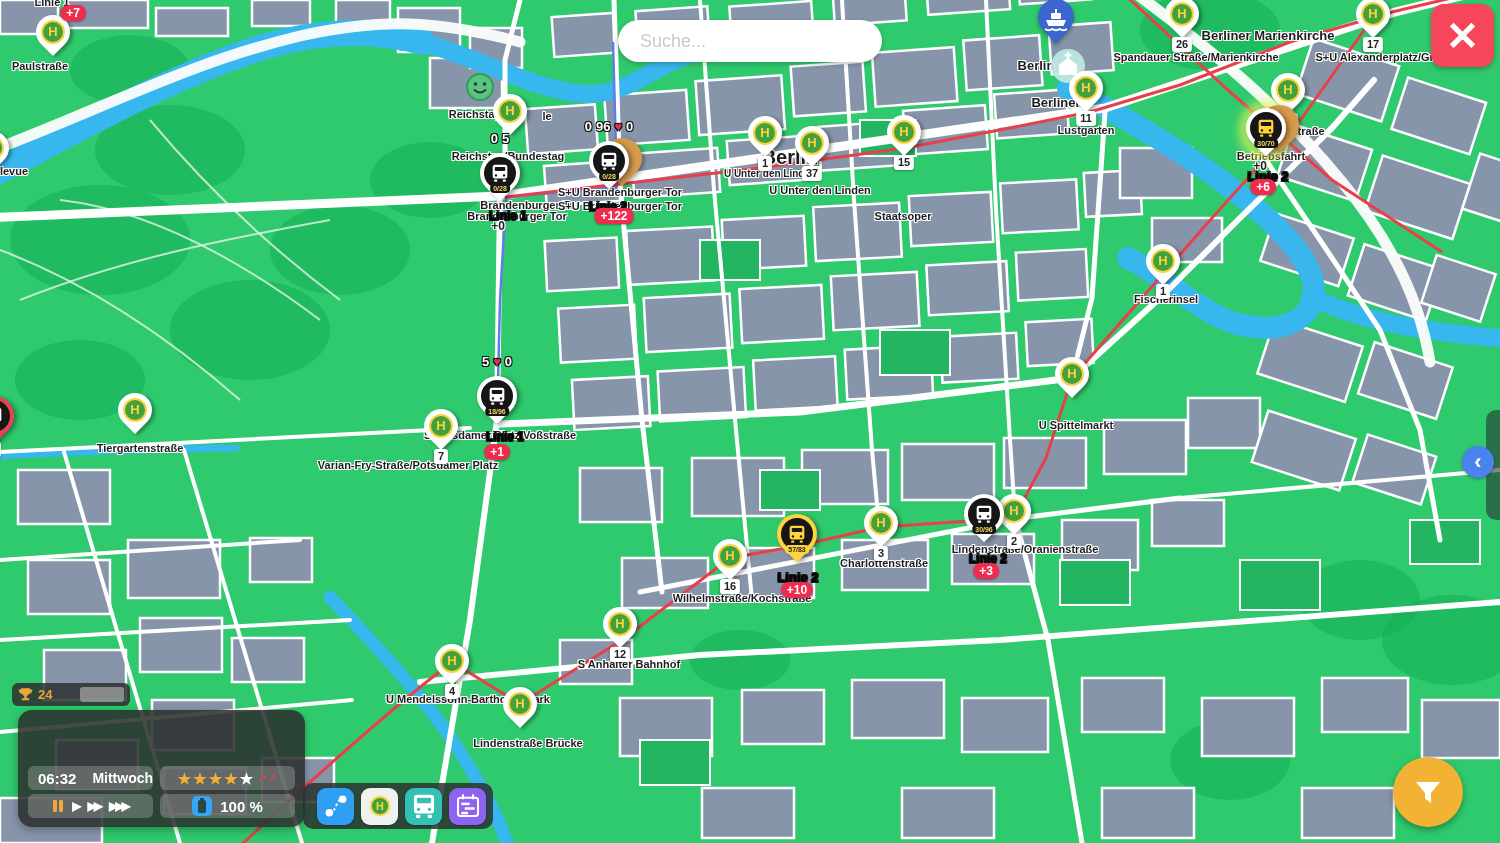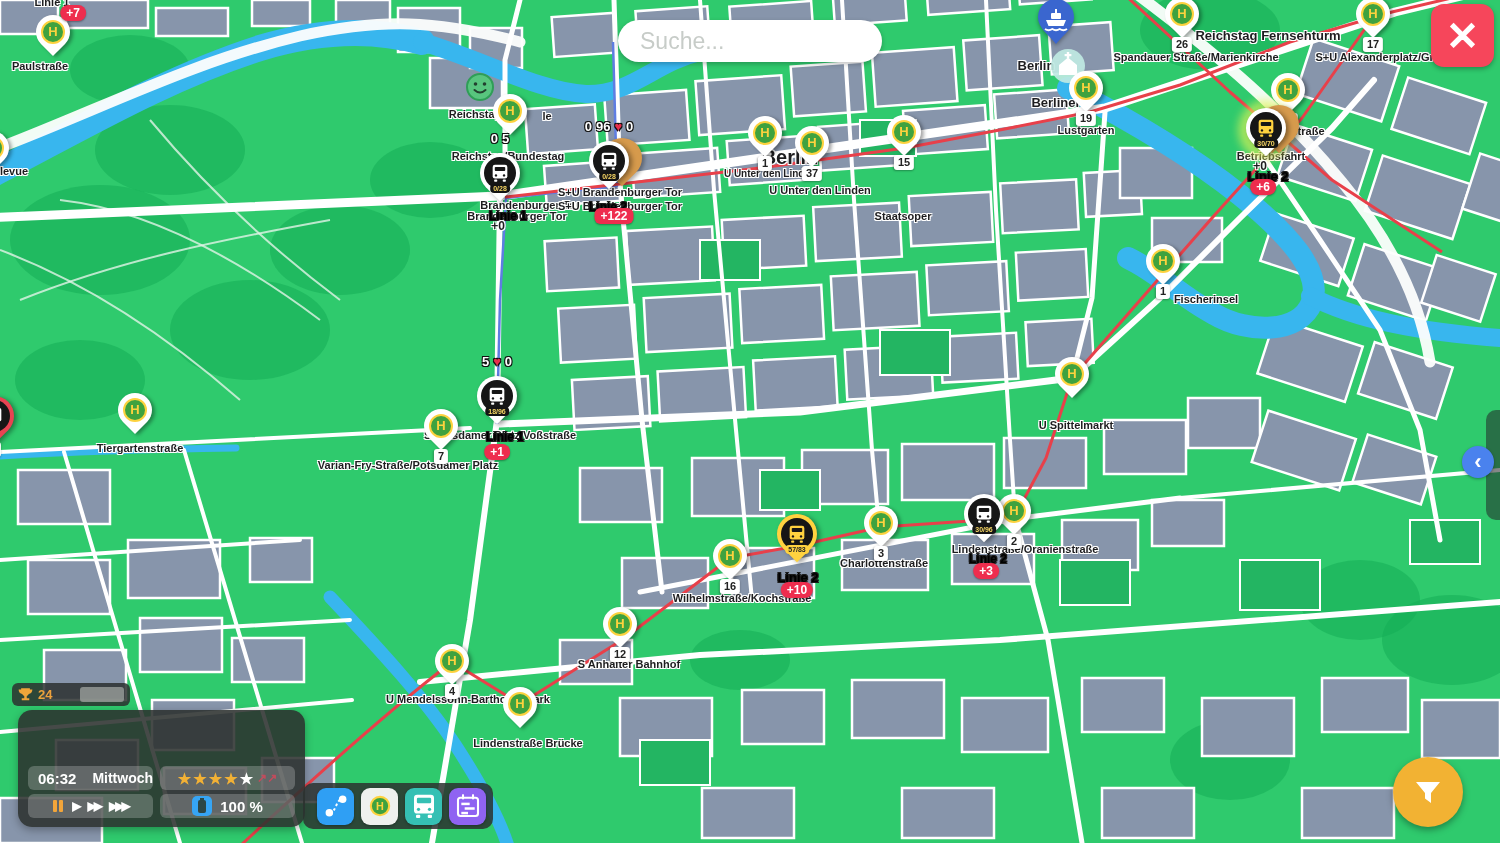--- a/index.html
+++ b/index.html
@@ -53,21 +53,21 @@
   .badge.dark{color:#1d1d1f;font-size:12px;font-weight:bold;
     text-shadow:-1px -1px 0 #fff,1px -1px 0 #fff,-1px 1px 0 #fff,1px 1px 0 #fff;}
 
   .poi{position:absolute;transform:translate(-50%,-50%);z-index:28;}
   .poi svg{display:block;}
   .poi.ship{filter:drop-shadow(0 2px 2px rgba(0,0,0,.35));}
 
   
   .search-bar{position:absolute;left:618px;top:20px;width:264px;height:42px;background:#fff;border-radius:21px;z-index:100;
     box-shadow:0 2px 5px rgba(0,0,0,.25);display:flex;align-items:center;}
-  .search-bar input{border:none;outline:none;background:transparent;width:100%;padding:0 22px;font-size:23px;color:#c2410c;}
+  .search-bar input{border:none;outline:none;background:transparent;width:100%;padding:0 22px;font-size:18px;color:#c2410c;}
   .search-bar input::placeholder{color:#c7ccc8;}
 
   .close-btn{position:absolute;left:1431px;top:4px;width:63px;height:63px;border:none;border-radius:13px;background:#f6465b;z-index:110;cursor:pointer;
     box-shadow:0 2px 5px rgba(0,0,0,.3);color:#fff;font-size:40px;font-weight:bold;line-height:60px;text-align:center;padding:0;}
 
   .panel-tab{position:absolute;left:1486px;top:410px;width:14px;height:110px;background:rgba(35,38,40,.55);border-radius:10px 0 0 10px;z-index:90;}
   .panel-toggle{position:absolute;left:1462px;top:446px;width:32px;height:32px;border:none;border-radius:50%;background:#4a82ee;z-index:95;cursor:pointer;
     color:#fff;font-size:22px;font-weight:bold;line-height:28px;text-align:center;padding:0;box-shadow:0 1px 3px rgba(0,0,0,.35);}
 
   .trophy-bar{position:absolute;left:12px;top:683px;width:118px;height:23px;background:rgba(44,48,47,.85);border-radius:6px;z-index:100;
@@ -305,25 +305,25 @@
       <div class="mlabel" style="left: 620px; top: 186px;">S+U Brandenburger Tor</div>
       <div class="mlabel" style="left: 620px; top: 200px;">S+U Brandenburger Tor</div>
       <div class="mlabel" style="left: 770px; top: 168px; font-size: 10px;">U Unter den Linden</div>
       <div class="mlabel" style="left: 790px; top: 146px; font-size: 20px;">Berlin</div>
       <div class="mlabel" style="left: 820px; top: 184px;">U Unter den Linden</div>
       <div class="mlabel" style="left: 903px; top: 166px; margin-top: 44px;">Staatsoper</div>
       <div class="mlabel" style="left: 1036px; top: 58px; font-size: 13px;">Berlin</div>
       <div class="mlabel" style="left: 1056px; top: 95px; font-size: 13px;">Berliner</div>
       <div class="mlabel" style="left: 1086px; top: 124px;">Lustgarten</div>
       <div class="mlabel" style="left: 1196px; top: 51px;">Spandauer Straße/Marienkirche</div>
-      <div class="mlabel" style="left: 1268px; top: 28px; font-size: 13px;">Reichstag Fernsehturm</div>
+      <div class="mlabel" style="left: 1268px; top: 28px; font-size: 13px;">Berliner Marienkirche</div>
       <div class="mlabel" style="left: 1400px; top: 51px;">S+U Alexanderplatz/Grunerstraß</div>
       <div class="mlabel" style="left: 1308px; top: 125px;">straße</div>
       <div class="mlabel" style="left: 1271px; top: 150px;">Betriebsfahrt</div>
-      <div class="mlabel" style="left: 1166px; top: 293px; margin-left: 40px;">Fischerinsel</div>
+      <div class="mlabel" style="left: 1166px; top: 293px;">Fischerinsel</div>
       <div class="mlabel" style="left: 1076px; top: 409px; margin-top: 10px;">U Spittelmarkt</div>
       <div class="mlabel" style="left: 500px; top: 429px;">S Potsdamer Platz/Voßstraße</div>
       <div class="mlabel" style="left: 408px; top: 459px;">Varian-Fry-Straße/Potsdamer Platz</div>
       <div class="mlabel" style="left: 742px; top: 592px;">Wilhelmstraße/Kochstraße</div>
       <div class="mlabel" style="left: 884px; top: 557px;">Charlottenstraße</div>
       <div class="mlabel" style="left: 1025px; top: 543px;">Lindenstraße/Oranienstraße</div>
       <div class="mlabel" style="left: 629px; top: 658px;">S Anhalter Bahnhof</div>
       <div class="mlabel" style="left: 468px; top: 693px;">U Mendelssohn-Bartholdy-Park</div>
       <div class="mlabel" style="left: 528px; top: 737px;">Lindenstraße Brücke</div>
       <div class="mlabel route" style="left: 508px; top: 209px;">Linie 1</div>
@@ -369,21 +369,21 @@
         <div class="numpill">26</div>
       </div>
       <div class="stop" style="left: 1356px; top: -3px;">
         <div class="body"></div>
         <div class="h">H</div>
         <div class="numpill">17</div>
       </div>
       <div class="stop" style="left: 1069px; top: 71px;">
         <div class="body"></div>
         <div class="h">H</div>
-        <div class="numpill">19</div>
+        <div class="numpill">11</div>
       </div>
       <div class="stop" style="left: 1271px; top: 73px;">
         <div class="body"></div>
         <div class="h">H</div>
         <div class="numpill">12</div>
       </div>
       <div class="stop" style="left: 1146px; top: 244px;">
         <div class="body"></div>
         <div class="h">H</div>
         <div class="numpill">1</div>

